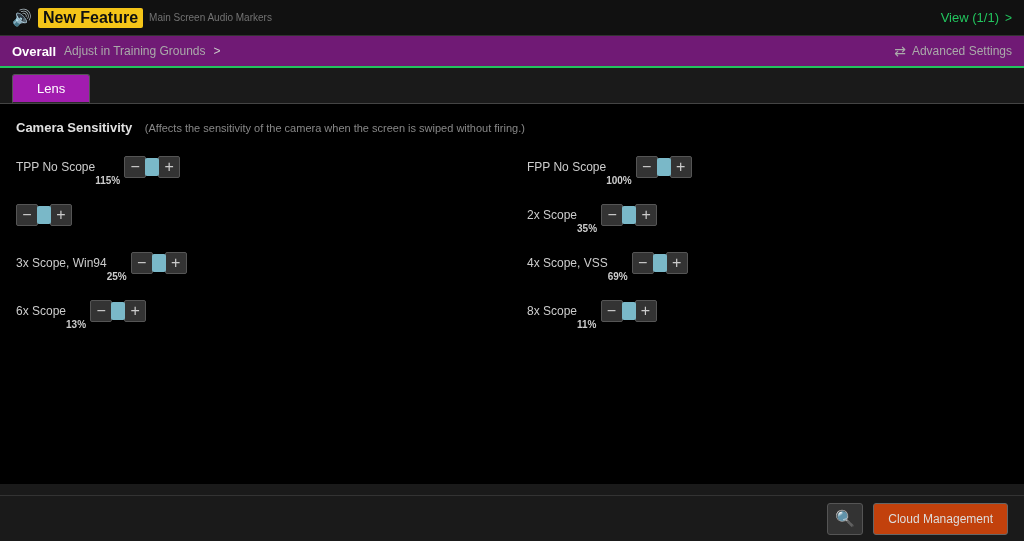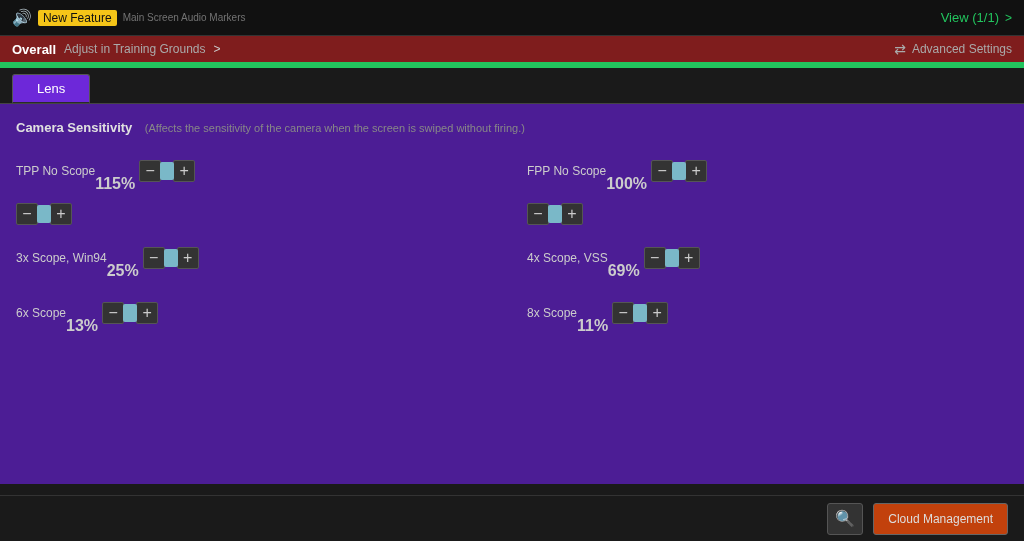--- a/index.html
+++ b/index.html
@@ -28,45 +28,45 @@
       gap: 6px;
       flex: 1;
     }
     .speaker-icon {
       color: #ccc;
       font-size: 16px;
     }
     .new-feature-badge {
       background: #f5c518;
       color: #111;
-      font-size: 12px;
-      font-weight: normal;
+      font-size: 16px;
+      font-weight: bold;
       padding: 1px 5px;
       border-radius: 2px;
     }
     .top-bar-title {
       color: #737373;
       font-size: 10px;
     }
     .top-bar-right {
       display: flex;
       align-items: center;
       gap: 6px;
       color: #22c55e;
       font-size: 13px;
     }
 
     
     .sub-nav {
-      background: #7f1d1d;
+      background: #701a75;
       height: 32px;
       display: flex;
       align-items: center;
       padding: 0 12px;
-      border-bottom: 6px solid #22c55e;
+      border-bottom: 2px solid #22c55e;
       text-align: right;
     }
     .sub-nav-left {
       display: flex;
       align-items: center;
       gap: 8px;
       flex: 1;
     }
     .sub-nav-overall {
       color: #fff;
@@ -96,31 +96,31 @@
     }
     .tab {
       padding: 6px 24px;
       font-size: 13px;
       cursor: pointer;
       border-radius: 3px 3px 0 0;
       color: #aaa;
       border: 1px solid transparent;
     }
     .tab.active {
-      background: #6d28d9;
+      background: #a21caf;
       color: #fff;
       border: 1px solid #555;
       border-bottom: 1px solid #2a2a2a;
       margin-top: 25px;
     }
 
     
     .main-content {
       padding: 14px 16px 10px 16px;
-      background: #4c1d95;
+      background: #000000;
       min-height: 380px;
     }
 
     .section-title {
       font-size: 13px;
       font-weight: bold;
       color: #e0e0e0;
       margin-bottom: 4px;
     }
     .section-subtitle {
@@ -146,21 +146,21 @@
     .slider-header {
       display: flex;
       justify-content: space-between;
       align-items: center;
     }
     .slider-label {
       font-size: 12px;
       color: #ccc;
     }
     .slider-value {
-      font-size: 16px;
+      font-size: 10px;
       color: #ccc;
       font-weight: bold;
       margin-top: 27px;
     }
 
     .slider-controls {
       display: flex;
       align-items: center;
       gap: 6px;
     }
@@ -340,20 +340,24 @@
         <div class="slider-track-container">
           <div class="slider-track">
             <div class="slider-fill" style="width:30%"></div>
             <div class="slider-thumb" style="left:calc(30% - 7px)"></div>
           </div>
         </div>
         <div class="slider-btn">+</div>
       </div>
     </div>
       <div class="slider-row">
+      <div class="slider-header">
+        <span class="slider-label">2x Scope</span>
+        <span class="slider-value">35%</span>
+      </div>
       <div class="slider-controls">
         <div class="slider-btn">−</div>
         <div class="slider-track-container">
           <div class="slider-track">
             <div class="slider-fill" style="width:18%"></div>
             <div class="slider-thumb" style="left:calc(18% - 7px)"></div>
           </div>
         </div>
         <div class="slider-btn">+</div>
       </div>

